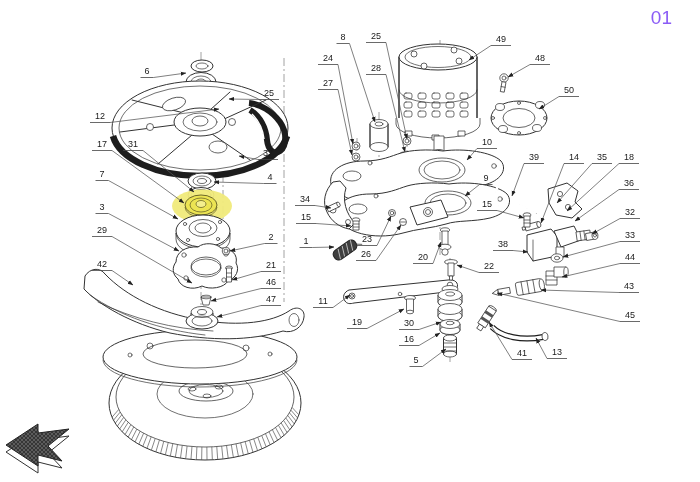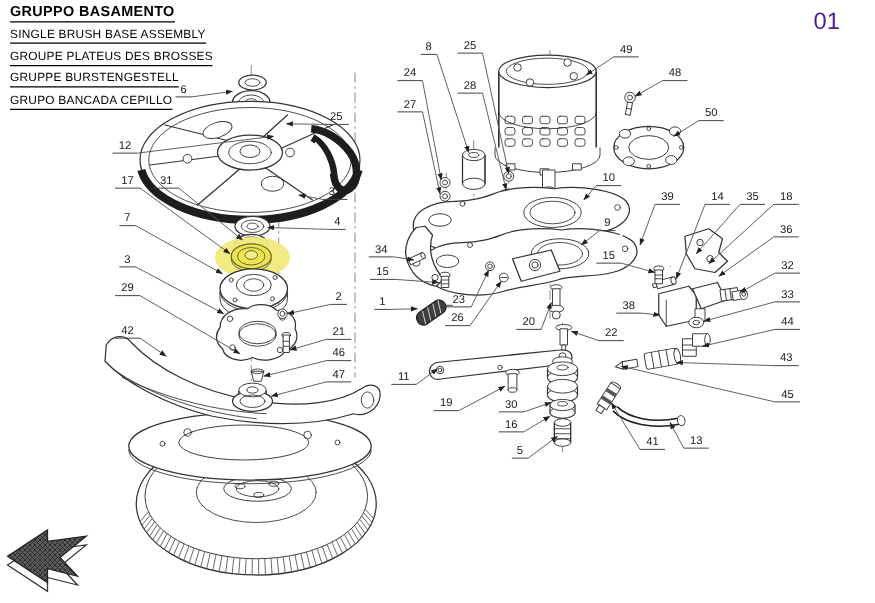--- a/index.html
+++ b/index.html
@@ -3,44 +3,37 @@
 <meta charset="utf-8">
 <style>
   html,body{margin:0;padding:0;background:#fff;}
   .page{position:relative;width:700px;height:482px;background:#fff;overflow:hidden;
         font-family:"Liberation Sans",sans-serif;}
   .hdr{position:absolute;top:4px;left:8px;z-index:5;}
   .hdr .title{display:block;font-size:11.5px;font-weight:bold;letter-spacing:.3px;color:#000;
         border-bottom:1.4px solid #000;padding-bottom:1px;margin-bottom:4px;width:max-content;}
   .hdr .sub{display:block;font-size:9.5px;font-weight:400;letter-spacing:.2px;color:#000;
         border-bottom:1px solid #000;padding-bottom:1px;margin-bottom:4.5px;width:max-content;}
-  .pagenum{position:absolute;top:7px;right:28px;font-size:19px;font-weight:500;color:#4c1d95;z-index:5;}
+  .pagenum{position:absolute;top:7px;right:28px;font-size:19px;font-weight:500;color:#8b5cf6;z-index:5;}
   svg.diagram{position:absolute;left:0;top:0;}
   .ln{fill:none;stroke:#333;stroke-width:1;stroke-linecap:round;stroke-linejoin:round}
   .thin{stroke-width:.7}
   .fw{fill:#fff;stroke:#333;stroke-width:1;stroke-linejoin:round}
   .fw2{fill:#fff;stroke:#333;stroke-width:.75;stroke-linejoin:round}
   .axis{fill:none;stroke:#8a8a8a;stroke-width:.8;stroke-dasharray:8 3 2 3}
   .dk{fill:none;stroke:#1d1d1d}
   .callouts text{font-size:9px;fill:#1a1a1a;text-anchor:middle;font-family:"Liberation Sans",sans-serif;}
   .cl{stroke:#555;stroke-width:.75;fill:none}
   .ul{stroke:#444;stroke-width:.8}
 </style>
 </head>
 <body>
 
 <div class="page">
 
-  <div class="hdr">
-    <span class="title">GRUPPO BASAMENTO</span>
-    <span class="sub">SINGLE BRUSH BASE ASSEMBLY</span>
-    <span class="sub">GROUPE PLATEUS DES BROSSES</span>
-    <span class="sub">GRUPPE BURSTENGESTELL</span>
-    <span class="sub">GRUPO BANCADA CEPILLO</span>
-  </div>
 
   <div class="pagenum">01</div>
 
   <svg class="diagram" width="700" height="482" viewBox="0 0 700 482">
     <defs>
       <marker id="arrow" viewBox="0 0 8 8" refX="7.5" refY="4" markerWidth="7.5" markerHeight="7.5" orient="auto">
         <path d="M0,1 L8,4 L0,7 Z" fill="#222"></path>
       </marker>
     </defs>
 

